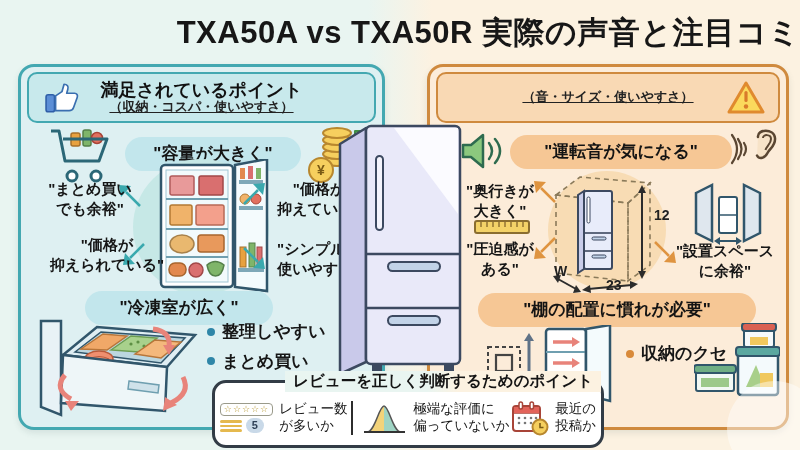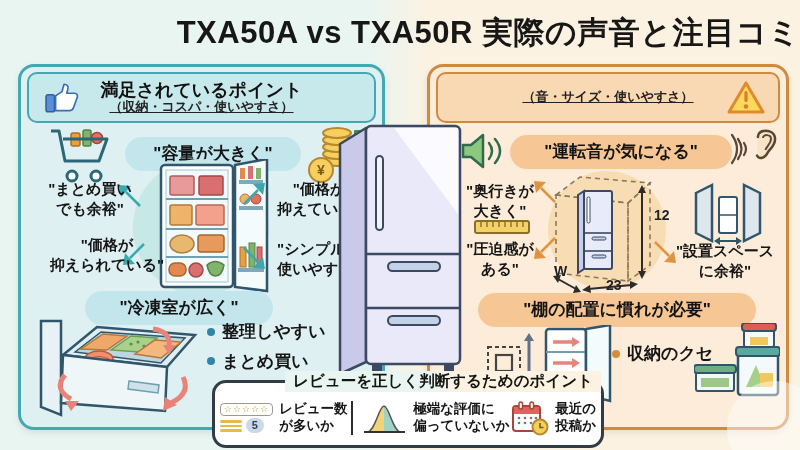--- a/index.html
+++ b/index.html
@@ -33,21 +33,21 @@
   .flipx{transform:scaleX(-1);} .flipy{transform:scaleY(-1);} .rot180{transform:rotate(180deg);}
   .dimlab{position:absolute;font-size:14px;font-weight:800;color:#222;}
   .bottom-box{position:absolute;left:212px;top:380px;width:386px;height:62px;
     background:#fff;border:3px solid #323c46;border-radius:14px;z-index:6;}
   .bb-title{position:absolute;top:-12px;left:0;right:0;text-align:right;}
   .bb-title span{display:inline-block;font-size:15.5px;font-weight:800;color:#141414;padding:0 8px;
     background:linear-gradient(90deg,#e9f5f1 0 45%,#fcf2e1 55% 100%);}
   .bb-items{position:absolute;left:4px;right:4px;top:10px;bottom:2px;display:flex;
     align-items:center;justify-content:space-around;}
   .bb-item{display:flex;align-items:center;gap:6px;}
-  .bb-label{font-size:13.5px;font-weight:700;color:#161616;line-height:1.25;white-space:pre-line;}
+  .bb-label{font-size:13.5px;font-weight:400;color:#161616;line-height:1.25;white-space:pre-line;}
   .stars-box{border:1.5px solid #9a9a8a;border-radius:4px;background:#fff;
     font-size:9px;color:#b89a35;letter-spacing:1px;padding:1px 3px;line-height:1.1;}
   .rev-lines{display:flex;align-items:center;gap:4px;margin-top:2px;}
   .bars{display:flex;flex-direction:column;gap:2px;}
   .bars i{display:block;width:22px;height:2.5px;background:#e5b94e;border-radius:2px;}
   .count-pill{background:#c9d9e8;border-radius:9px;font-size:11px;font-weight:800;color:#2d3f55;padding:0 6px;line-height:15px;}
   .vline{width:2px;height:34px;background:#2c2c2c;margin:0 2px;}
   .watermark{position:absolute;right:-22px;bottom:-26px;width:95px;height:95px;border-radius:50%;
     background:rgba(255,255,255,.45);z-index:7;}
   svg{display:block;}
@@ -334,21 +334,21 @@
         <line x1="15" y1="17" x2="36" y2="17" stroke="#e8837a" stroke-width="3.5"></line>
         <polygon points="42,17 34,12 34,22" fill="#e8837a"></polygon>
         <line x1="15" y1="38" x2="36" y2="38" stroke="#e8837a" stroke-width="3.5"></line>
         <polygon points="42,38 34,33 34,43" fill="#e8837a"></polygon>
         <polygon points="48,4 72,0 72,76 48,70" fill="#f4fbfd" stroke="#31566b" stroke-width="2.5"></polygon>
         <rect x="12" y="70" width="6" height="5" fill="#31566b"></rect>
         <rect x="38" y="70" width="6" height="5" fill="#31566b"></rect>
       </svg>
     </span>
 
-    <div class="points" style="left:182px;top:272px;">
+    <div class="points" style="left:196px;top:272px;">
       <div><span class="dot orng"></span><span>収納のクセ</span></div>
     </div>
 
     <span class="abs" style="left:264px;top:256px;">
       <svg width="86" height="78" viewBox="0 0 86 78">
         <rect x="2" y="46" width="38" height="22" rx="2" fill="#f2f8f4" stroke="#31566b" stroke-width="2"></rect>
         <rect x="0" y="42" width="42" height="8" rx="3" fill="#6fae84" stroke="#31566b" stroke-width="2"></rect>
         <rect x="7" y="55" width="28" height="9" fill="#9cc98a"></rect>
         <rect x="44" y="30" width="40" height="42" rx="3" fill="#f4fafc" stroke="#31566b" stroke-width="2.5"></rect>
         <polygon points="52,64 62,42 71,64" fill="#a8cf8a"></polygon>

